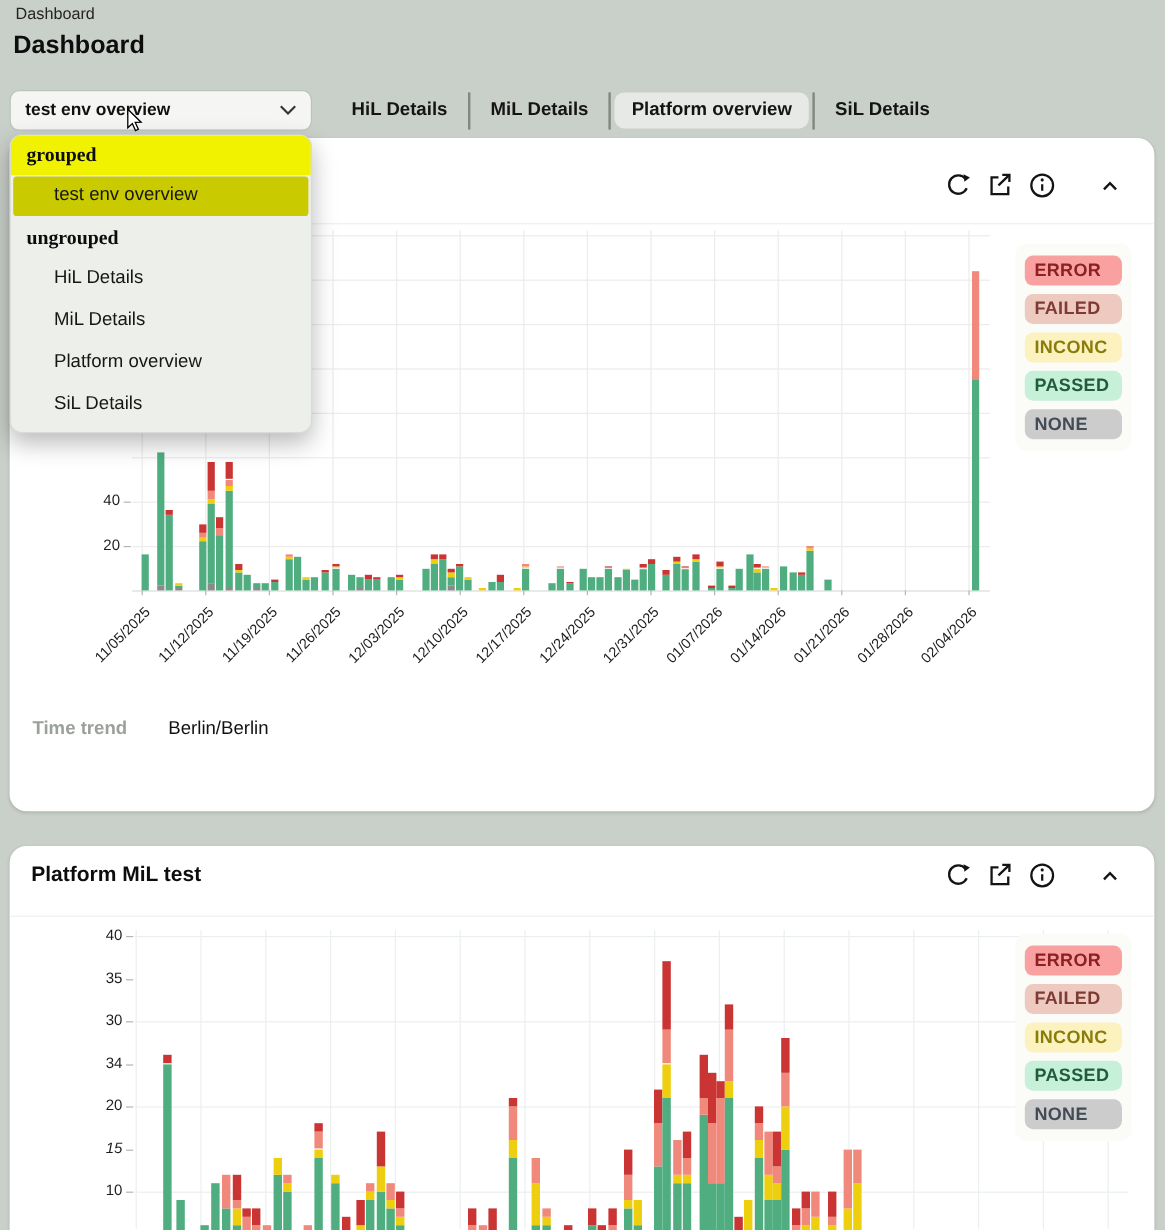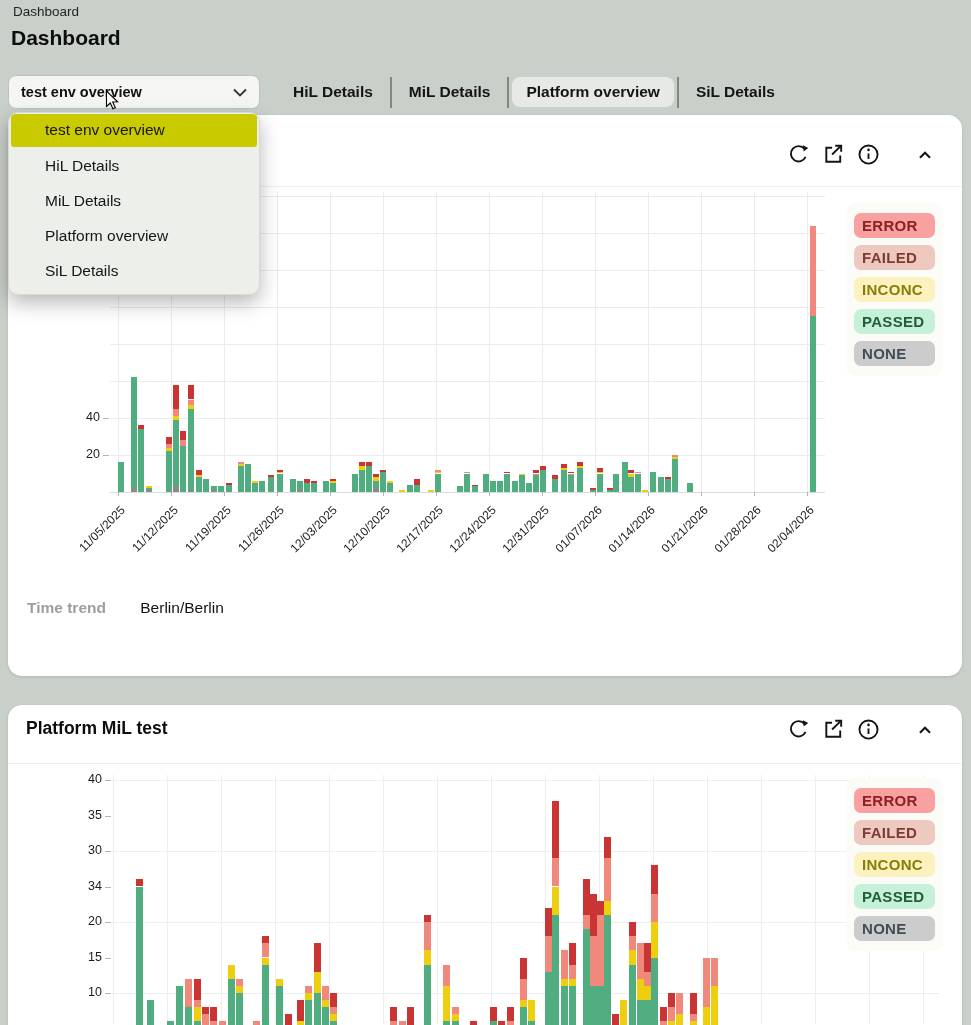--- a/index.html
+++ b/index.html
@@ -358,21 +358,21 @@
       <div class="gl" style="left: 545px; top: 775px; width: 1px; height: 249px; background: rgb(236, 239, 240);"></div>
       <div class="gl" style="left: 599px; top: 775px; width: 1px; height: 249px; background: rgb(236, 239, 240);"></div>
       <div class="gl" style="left: 653px; top: 775px; width: 1px; height: 249px; background: rgb(236, 239, 240);"></div>
       <div class="gl" style="left: 707px; top: 775px; width: 1px; height: 249px; background: rgb(236, 239, 240);"></div>
       <div class="gl" style="left: 761px; top: 775px; width: 1px; height: 249px; background: rgb(236, 239, 240);"></div>
       <div class="gl" style="left: 815px; top: 775px; width: 1px; height: 249px; background: rgb(236, 239, 240);"></div>
       <div class="gl" style="left: 869px; top: 775px; width: 1px; height: 249px; background: rgb(236, 239, 240);"></div>
       <div class="gl" style="left: 923px; top: 775px; width: 1px; height: 249px; background: rgb(236, 239, 240);"></div>
       <div class="ylab" style="left: 68px; top: 985px;">10</div>
       <div class="gl" style="left: 105px; top: 993px; width: 6px; height: 1px; background: rgb(181, 181, 181);"></div>
-      <div class="ylab" style="left: 68px; top: 949.5px;">15</div>
+      <div class="ylab" style="left: 68px; top: 949.5px; font-style: italic;">15</div>
       <div class="gl" style="left: 105px; top: 957.5px; width: 6px; height: 1px; background: rgb(181, 181, 181);"></div>
       <div class="ylab" style="left: 68px; top: 914px;">20</div>
       <div class="gl" style="left: 105px; top: 922px; width: 6px; height: 1px; background: rgb(181, 181, 181);"></div>
       <div class="ylab" style="left: 68px; top: 878.5px;">34</div>
       <div class="gl" style="left: 105px; top: 886.5px; width: 6px; height: 1px; background: rgb(181, 181, 181);"></div>
       <div class="ylab" style="left: 68px; top: 843px;">30</div>
       <div class="gl" style="left: 105px; top: 851px; width: 6px; height: 1px; background: rgb(181, 181, 181);"></div>
       <div class="ylab" style="left: 68px; top: 807.5px;">35</div>
       <div class="gl" style="left: 105px; top: 815.5px; width: 6px; height: 1px; background: rgb(181, 181, 181);"></div>
       <div class="ylab" style="left: 68px; top: 772px;">40</div>
@@ -521,21 +521,23 @@
       <div class="badge" style="background: rgb(198, 240, 216); color: rgb(33, 92, 62);">PASSED</div>
       <div class="badge" style="background: rgb(204, 204, 204); color: rgb(65, 76, 86);">NONE</div>
     </div>
 
   <div class="tz-row">
     <span class="tz-label">Time trend</span>
     <span class="tz-value">Berlin/Berlin</span>
   </div>
 
   <div class="dropdown">
+      <div class="dd-group hl">grouped</div>
       <div class="dd-item selected">test env overview</div>
+      <div class="dd-group">ungrouped</div>
       <div class="dd-item">HiL Details</div>
       <div class="dd-item">MiL Details</div>
       <div class="dd-item">Platform overview</div>
       <div class="dd-item">SiL Details</div>
     </div>
 
   <div class="cursor">
     <svg width="16" height="22" viewBox="0 0 16 22">
       <path d="M1.5 1 L1.5 16.5 L5.3 13 L7.9 18.8 L10.3 17.7 L7.7 12 L12.6 11.8 Z" fill="#ffffff" stroke="#000" stroke-width="1.1"></path>
     </svg>

